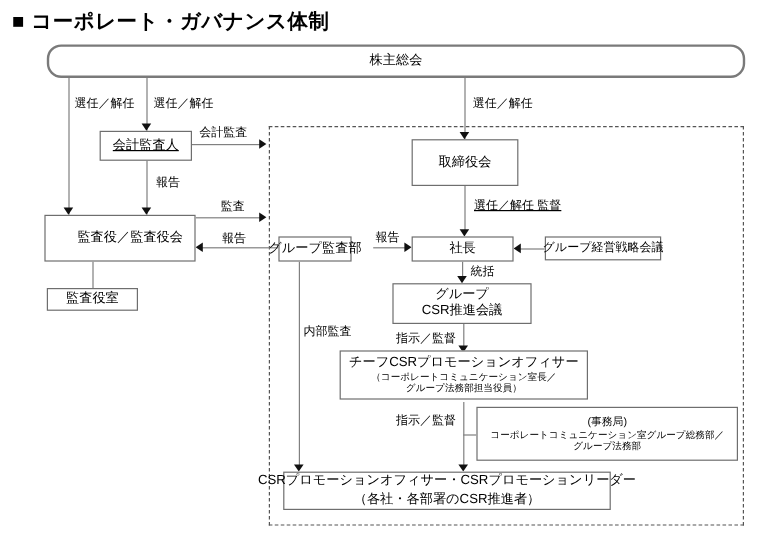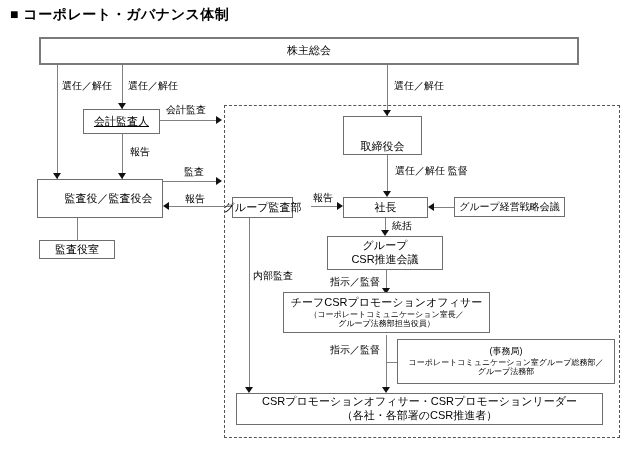--- a/index.html
+++ b/index.html
@@ -1,18 +1,18 @@
 <!DOCTYPE html>
 <html><head>
 <meta charset="utf-8">
 <style>
   html,body{margin:0;padding:0;background:#fff;}
   #stage{position:relative;width:634px;height:453px;background:#fff;overflow:hidden;
          font-family:"Liberation Sans","DejaVu Sans",sans-serif;color:#000;}
-  #title{position:absolute;left:10px;top:6px;font-size:14px;font-weight:bold;letter-spacing:0.5px;}
+  #title{position:absolute;left:10px;top:6px;font-size:17px;font-weight:bold;letter-spacing:0.5px;}
   .box{position:absolute;background:#fff;border:1px solid #6e6e6e;box-sizing:border-box;
        display:flex;flex-direction:column;align-items:center;justify-content:center;
        text-align:center;font-size:11px;line-height:1.25;white-space:nowrap;}
   .box .sub{font-size:8px;line-height:1.2;}
   .box .sub9{font-size:9px;line-height:1.25;}
   .thick{border:2px solid #7a7a7a;}
   .dashed{position:absolute;border:1px dashed #555;box-sizing:border-box;background:transparent;}
   .lbl{position:absolute;font-size:10px;white-space:nowrap;color:#000;text-align:right;}
   .hline{position:absolute;height:1px;background:#808080;}
   .vline{position:absolute;width:1px;background:#808080;}
@@ -57,81 +57,81 @@
   <div class="arr-d" style="left:381px;top:230px;"></div>
   <div class="arr-d" style="left:382px;top:288px;"></div>
   <div class="arr-d" style="left:382px;top:387px;"></div>
   <div class="arr-d" style="left:245px;top:387px;"></div>
   <div class="arr-r" style="left:216px;top:116px;"></div>
   <div class="arr-r" style="left:216px;top:177px;"></div>
   <div class="arr-r" style="left:337px;top:202px;"></div>
   <div class="arr-l" style="left:163px;top:202px;"></div>
   <div class="arr-l" style="left:428px;top:203px;"></div>
 
-  <div class="box thick" style="left:39px;top:37px;width:540px;height:28px;">
+  <div class="box thick" style="left:39px;top:37px;width:582px;height:28px;border-radius:12px;">
     <span>株主総会</span>
   </div>
 
   <div class="box" style="left:83px;top:109px;width:77px;height:25px;text-decoration:underline;">
     <span>会計監査人</span>
   </div>
 
   <div class="box" style="left:37px;top:179px;width:126px;height:39px;padding-left:17px;">
     <span>監査役／監査役会</span>
   </div>
 
   <div class="box" style="left:39px;top:240px;width:76px;height:19px;">
     <span>監査役室</span>
   </div>
 
   <div class="box" style="left:232px;top:197px;width:61px;height:21px;align-items:center;">
     <span>グループ監査部</span>
   </div>
 
-  <div class="box" style="left:343px;top:116px;width:79px;height:39px;justify-content:flex-end;">
+  <div class="box" style="left:343px;top:116px;width:89px;height:39px;">
     <span>取締役会</span>
   </div>
 
   <div class="box" style="left:343px;top:197px;width:85px;height:21px;">
     <span>社長</span>
   </div>
 
-  <div class="box" style="left:454px;top:197px;width:111px;height:20px;font-size:10px;">
+  <div class="box" style="left:454px;top:197px;width:97px;height:20px;font-size:10px;">
     <span>グループ経営戦略会議</span>
   </div>
 
   <div class="box" style="left:327px;top:236px;width:116px;height:34px;">
     <span>グループ</span>
     <span>CSR推進会議</span>
   </div>
 
   <div class="box" style="left:283px;top:292px;width:207px;height:41px;">
     <span>チーフCSRプロモーションオフィサー</span>
     <span class="sub">（コーポレートコミュニケーション室長／</span>
     <span class="sub">グループ法務部担当役員）</span>
   </div>
 
   <div class="box" style="left:397px;top:339px;width:218px;height:45px;">
     <span class="sub9">(事務局)</span>
     <span class="sub">コーポレートコミュニケーション室グループ総務部／</span>
     <span class="sub">グループ法務部</span>
   </div>
 
-  <div class="box" style="left:236px;top:393px;width:367px;height:32px;">
+  <div class="box" style="left:236px;top:393px;width:273px;height:32px;justify-content:space-between;">
     <span>CSRプロモーションオフィサー・CSRプロモーションリーダー</span>
     <span>（各社・各部署のCSR推進者）</span>
   </div>
 
   <span class="lbl" style="left:62px;top:79px;">選任／解任</span>
   <span class="lbl" style="left:128px;top:79px;">選任／解任</span>
   <span class="lbl" style="left:394px;top:79px;">選任／解任</span>
   <span class="lbl" style="left:166px;top:103px;">会計監査</span>
   <span class="lbl" style="left:130px;top:145px;">報告</span>
   <span class="lbl" style="left:184px;top:165px;">監査</span>
   <span class="lbl" style="left:185px;top:192px;">報告</span>
   <span class="lbl" style="left:313px;top:191px;">報告</span>
-  <span class="lbl" style="left:395px;top:164px;">選任／解任 監督</span>
+  <span class="lbl" style="left:395px;top:164px;text-decoration:underline;">選任／解任 監督</span>
   <span class="lbl" style="left:392px;top:219px;">統括</span>
   <span class="lbl" style="left:330px;top:275px;">指示／監督</span>
   <span class="lbl" style="left:330px;top:343px;">指示／監督</span>
   <span class="lbl" style="left:253px;top:269px;">内部監査</span>
 
 </div>
 
 </body></html>

